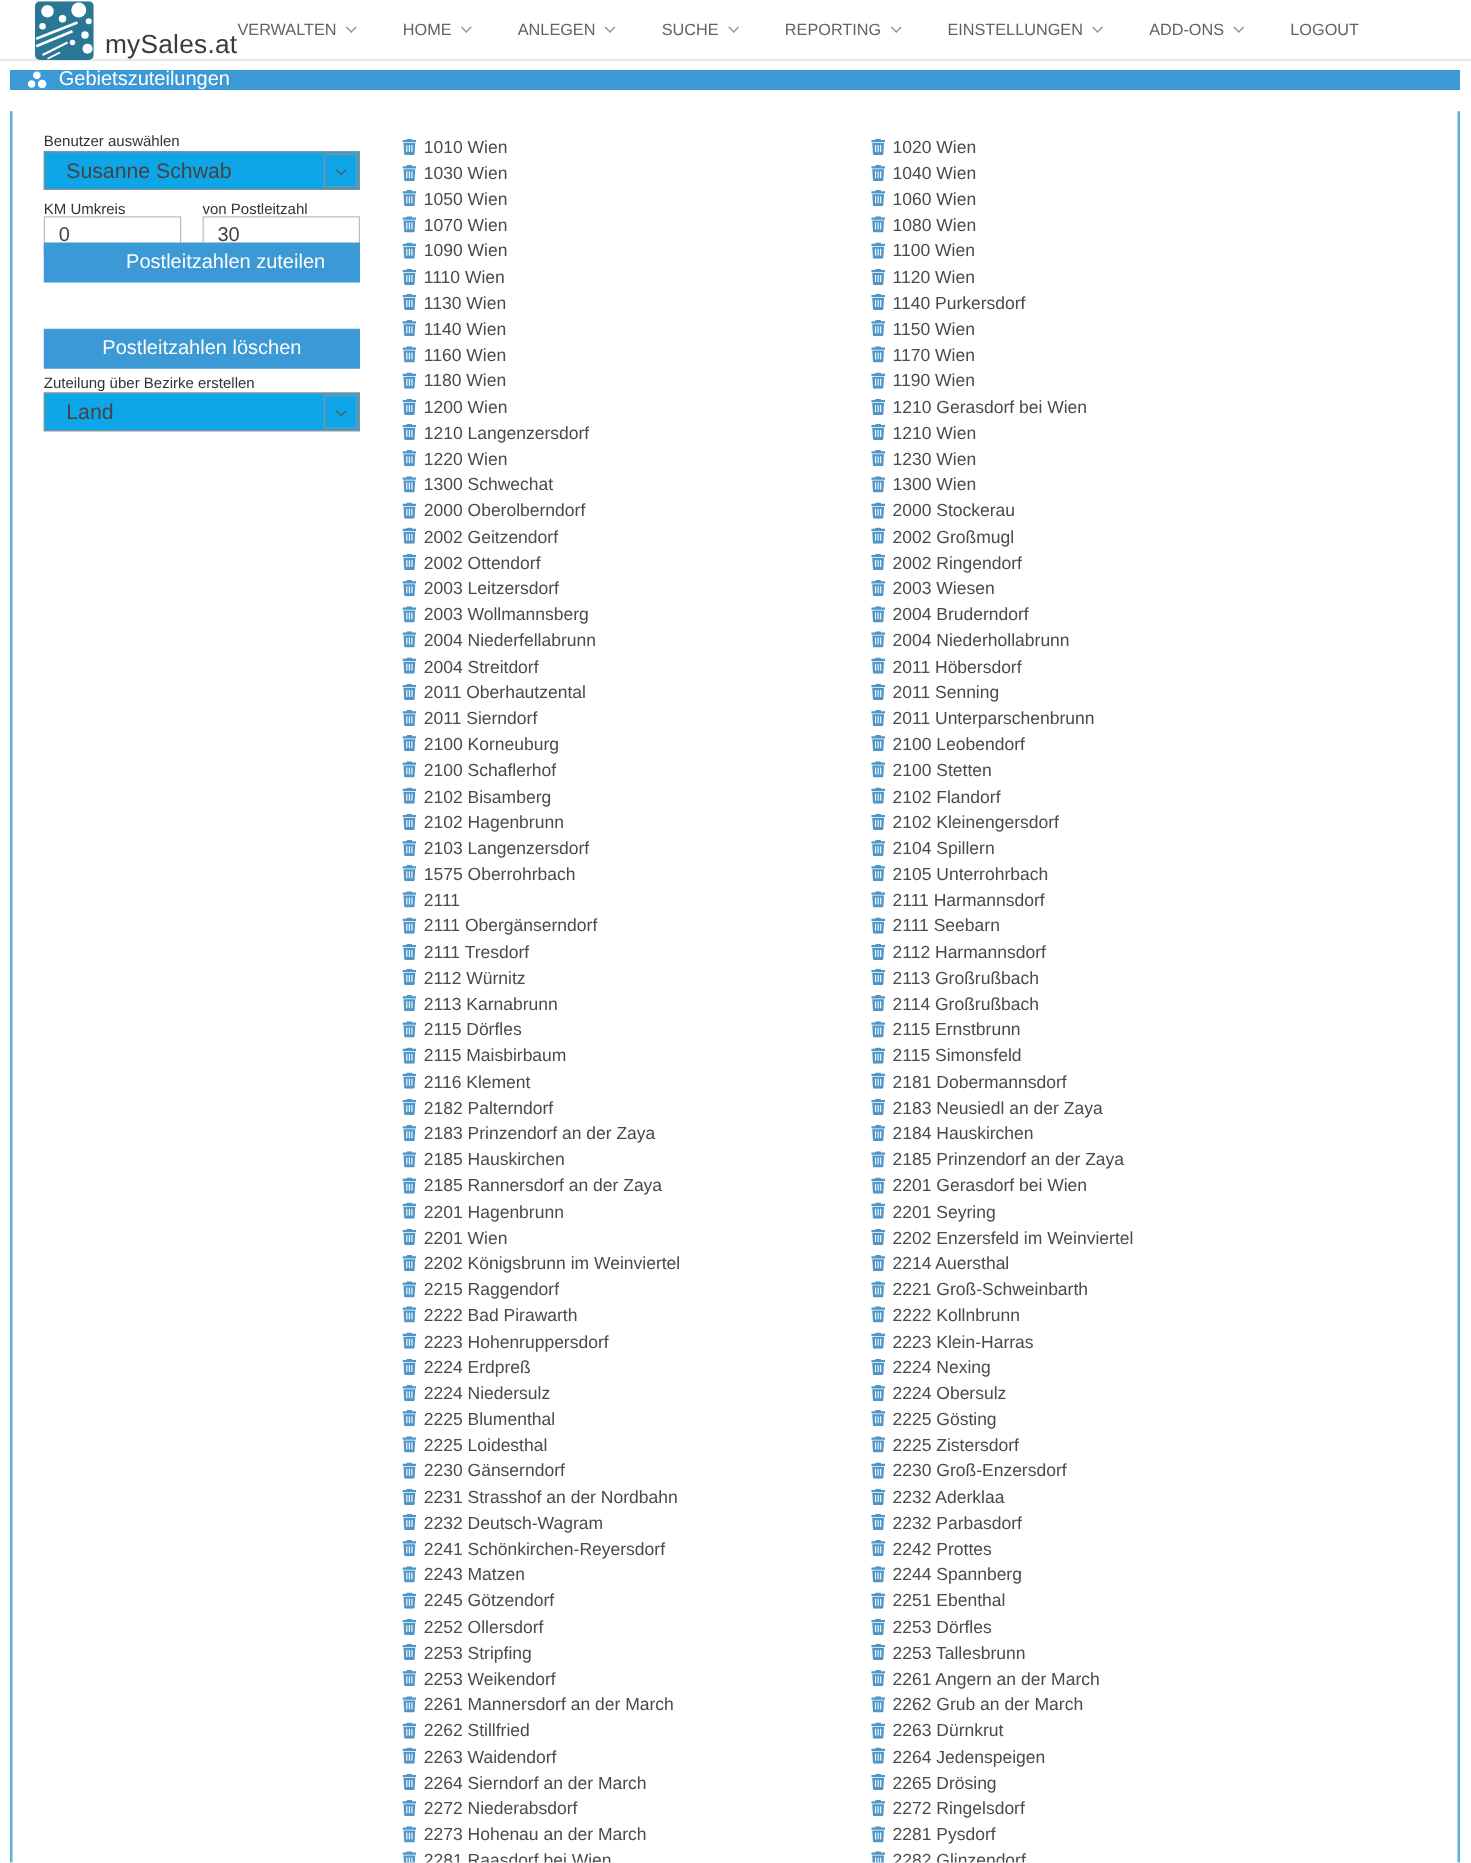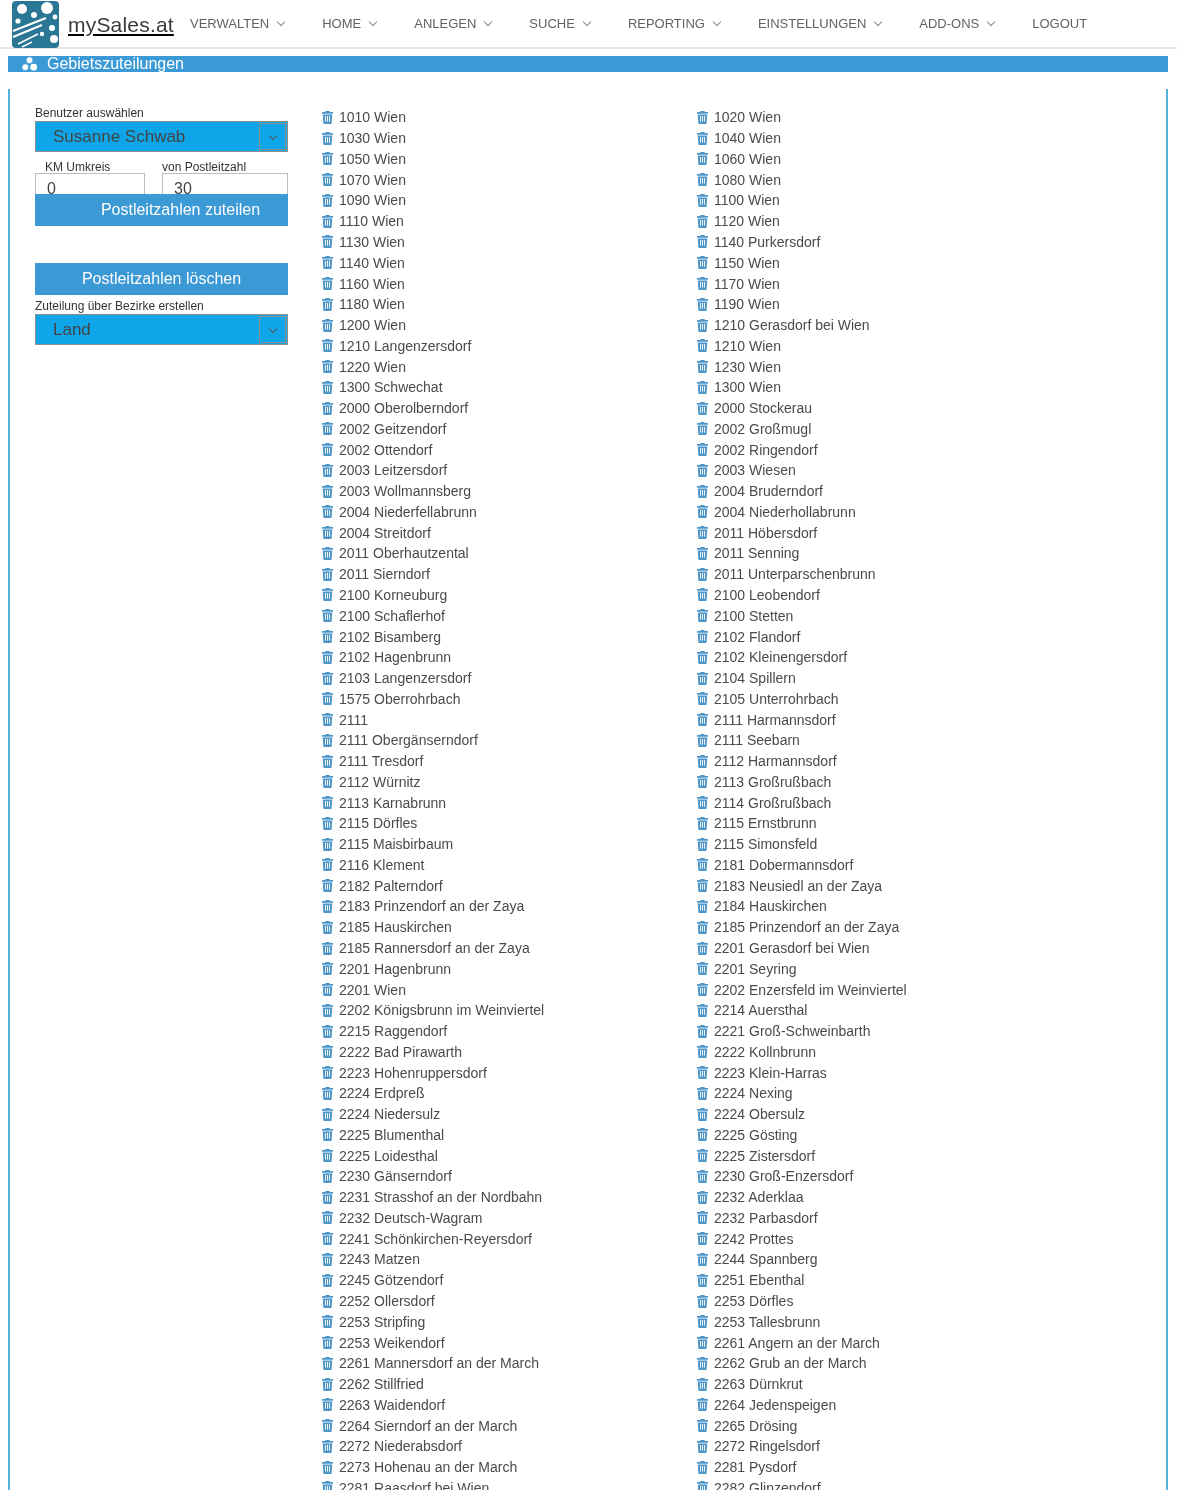--- a/index.html
+++ b/index.html
@@ -11,40 +11,40 @@
   :root { --accent:#3b99d6; --panel-border:#59b2db; --trash:#4e96c8; }
 
   
   .top-fragments { position:absolute; left:848px; top:0; width:312px; height:5px;
     overflow:hidden; display:flex; gap:14px; align-items:flex-start; }
   .top-fragments span { display:block; height:3px; margin-top:1px; background:#8d8d8d; }
 
   
   .navbar { position:absolute; left:0; top:0; width:1177px; height:49px;
     background:#fff; border-bottom:2px solid #e9e9e9; }
-  .brand { position:absolute; left:12px; top:1px; display:flex; align-items:center; cursor:pointer;text-decoration:underline; }
+  .brand { position:absolute; left:28px; top:1px; display:flex; align-items:flex-end; cursor:pointer; }
   .brand-logo { display:block; }
   .brand-name { font-size:21px; color:#3a3a3a; margin-left:9px; letter-spacing:0.2px; }
   .nav-items { position:absolute; left:190px; top:0; height:47px;
     display:flex; align-items:center; gap:38px; list-style:none; margin:0; padding:0; }
   .nav-item { display:flex; align-items:center; font-size:13px; color:#626262; cursor:pointer; white-space:nowrap; }
   .chev { width:6px; height:6px; border-right:1.6px solid #888; border-bottom:1.6px solid #888;
     transform:rotate(45deg); display:inline-block; margin-left:9px; margin-top:-4px; }
 
   
   .panel-heading { position:absolute; left:8px; top:56px; width:1160px; height:16px;
     background:var(--accent); color:#fff; display:flex; align-items:center; padding-left:13px; font-size:16px; }
   .heading-icon { margin-right:9px; display:flex; }
   .panel-border-left  { position:absolute; left:8px;    top:89px; bottom:0; width:2px; background:var(--panel-border); }
   .panel-border-right { position:absolute; left:1166px; top:89px; bottom:0; width:2px; background:var(--panel-border); }
 
   
   .form-label { position:absolute; font-size:12px; color:#333; }
   .lbl-user { left:35px; top:106px; }
-  .lbl-km   { left:45px; top:160px; }
+  .lbl-km   { left:35px; top:160px; }
   .lbl-plz  { left:162px; top:160px; }
   .lbl-bezirk { left:35px; top:299px; }
 
   .select { position:absolute; width:253px; height:31px; border:1px solid #8f8f8f;
     background:#0ea5e9; display:flex; align-items:center; padding-left:17px;
     font-size:17px; color:#444; cursor:pointer; }
   .sel-user { left:35px; top:121px; }
   .sel-bezirk { left:35px; top:314px; }
   .select .arrow-box { margin-left:auto; margin-right:1px; width:27px; height:27px;
     border:1px solid #8f8f8f; display:flex; align-items:center; justify-content:center; }

